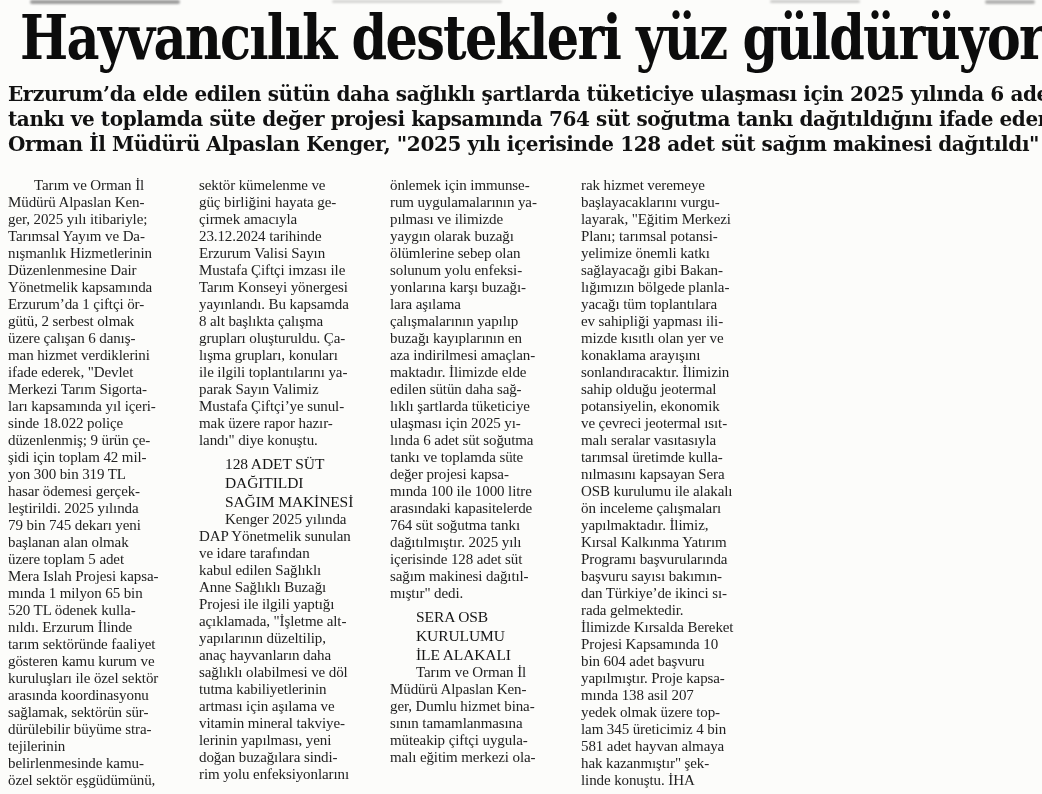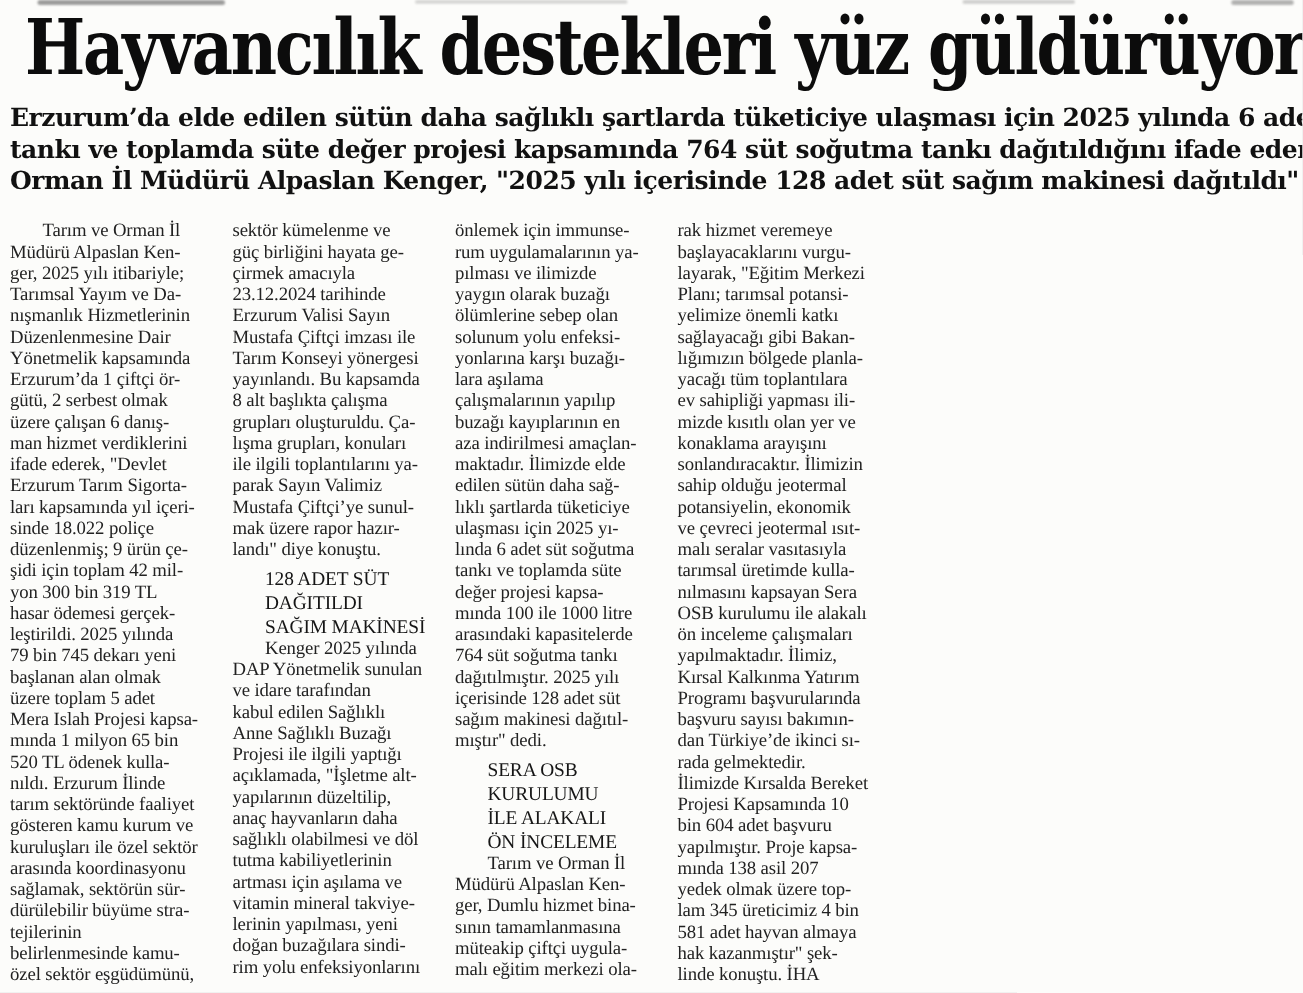--- a/index.html
+++ b/index.html
@@ -20,21 +20,21 @@
     display:inline-block;white-space:nowrap;
     font-family:"DejaVu Serif","Liberation Serif",serif;font-weight:700;
     font-size:58px;line-height:64px;letter-spacing:-2px;color:#0c0c0c;
     transform-origin:0 0;
   }
   .subhead{position:absolute;top:82px;left:8px;width:1030px;color:#111;}
   .sh-line{
     font-family:"DejaVu Serif","Liberation Serif",serif;font-weight:700;
     font-size:20px;line-height:25px;letter-spacing:-.4px;white-space:nowrap;
   }
-  .columns{position:absolute;top:177px;left:8px;display:flex;gap:2px;}
+  .columns{position:absolute;top:177px;left:8px;display:flex;gap:15px;}
   .col{width:176px;flex:0 0 176px;}
   .ln{
     font-size:15px;line-height:17px;letter-spacing:-.1px;
     white-space:nowrap;color:#222;
   }
   .ln.in{padding-left:26px;}
   .ln.b{font-weight:400;padding-left:26px;font-size:15.5px;line-height:19px;color:#151515;}
   .ln.sp{margin-top:5px;}
 </style>
 </head>
@@ -61,21 +61,21 @@
         <div class="ln">ger, 2025 yılı itibariyle;</div>
         <div class="ln">Tarımsal Yayım ve Da-</div>
         <div class="ln">nışmanlık Hizmetlerinin</div>
         <div class="ln">Düzenlenmesine Dair</div>
         <div class="ln">Yönetmelik kapsamında</div>
         <div class="ln">Erzurum’da 1 çiftçi ör-</div>
         <div class="ln">gütü, 2 serbest olmak</div>
         <div class="ln">üzere çalışan 6 danış-</div>
         <div class="ln">man hizmet verdiklerini</div>
         <div class="ln">ifade ederek, "Devlet</div>
-        <div class="ln">Erzurum Tarım Sigorta-</div>
+        <div class="ln">Merkezi Tarım Sigorta-</div>
         <div class="ln">ları kapsamında yıl içeri-</div>
         <div class="ln">sinde 18.022 poliçe</div>
         <div class="ln">düzenlenmiş; 9 ürün çe-</div>
         <div class="ln">şidi için toplam 42 mil-</div>
         <div class="ln">yon 300 bin 319 TL</div>
         <div class="ln">hasar ödemesi gerçek-</div>
         <div class="ln">leştirildi. 2025 yılında</div>
         <div class="ln">79 bin 745 dekarı yeni</div>
         <div class="ln">başlanan alan olmak</div>
         <div class="ln">üzere toplam 5 adet</div>
@@ -152,21 +152,20 @@
         <div class="ln">mında 100 ile 1000 litre</div>
         <div class="ln">arasındaki kapasitelerde</div>
         <div class="ln">764 süt soğutma tankı</div>
         <div class="ln">dağıtılmıştır. 2025 yılı</div>
         <div class="ln">içerisinde 128 adet süt</div>
         <div class="ln">sağım makinesi dağıtıl-</div>
         <div class="ln">mıştır" dedi.</div>
         <div class="ln b sp">SERA OSB</div>
         <div class="ln b">KURULUMU</div>
         <div class="ln b">İLE ALAKALI</div>
-        <div class="ln b">ÖN İNCELEME</div>
         <div class="ln in">Tarım ve Orman İl</div>
         <div class="ln">Müdürü Alpaslan Ken-</div>
         <div class="ln">ger, Dumlu hizmet bina-</div>
         <div class="ln">sının tamamlanmasına</div>
         <div class="ln">müteakip çiftçi uygula-</div>
         <div class="ln">malı eğitim merkezi ola-</div>
       </div>
       <div class="col">
         <div class="ln">rak hizmet veremeye</div>
         <div class="ln">başlayacaklarını vurgu-</div>

